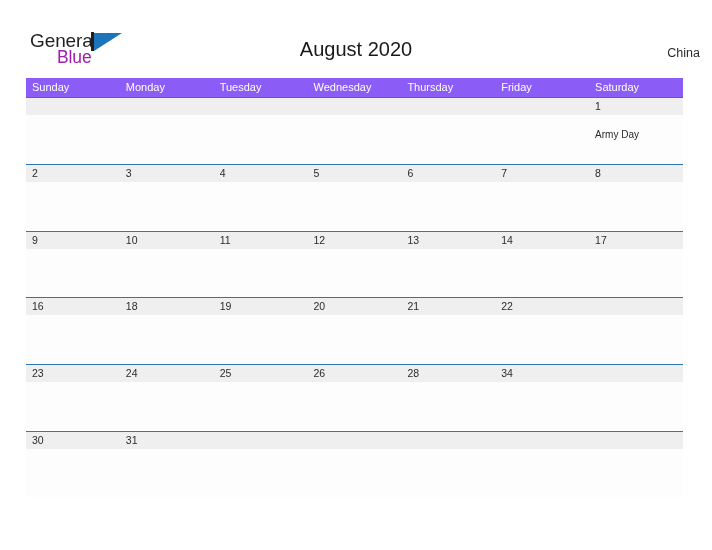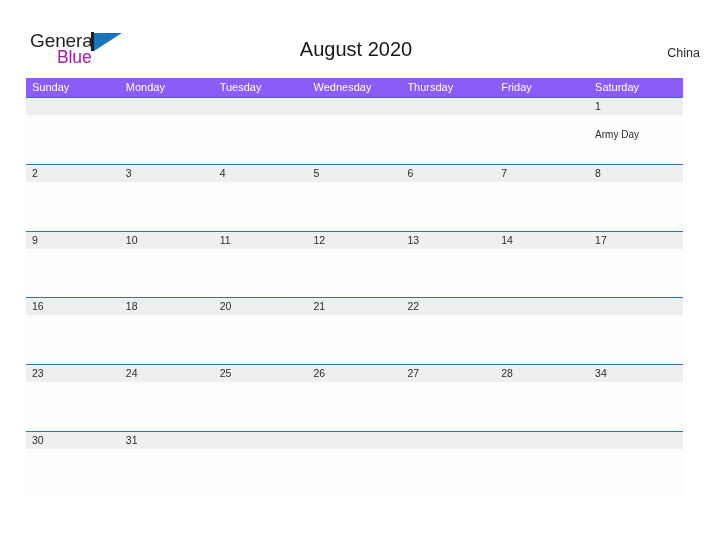--- a/index.html
+++ b/index.html
@@ -363,20 +363,23 @@
 
     <div class="week-row">
       <div class="date-band">
         <div class="day-cell">
             <span class="day-num">16</span>
           </div>
         <div class="day-cell">
             <span class="day-num">18</span>
           </div>
         <div class="day-cell">
+            <span class="day-num">19</span>
+          </div>
+        <div class="day-cell">
             <span class="day-num">20</span>
           </div>
         <div class="day-cell">
             <span class="day-num">21</span>
           </div>
         <div class="day-cell">
             <span class="day-num">22</span>
           </div>
       </div>
       <div class="event-band">
@@ -412,23 +415,20 @@
         <div class="day-cell">
             <span class="day-num">24</span>
           </div>
         <div class="day-cell">
             <span class="day-num">25</span>
           </div>
         <div class="day-cell">
             <span class="day-num">26</span>
           </div>
         <div class="day-cell">
-            <span class="day-num">27</span>
-          </div>
-        <div class="day-cell">
             <span class="day-num">28</span>
           </div>
         <div class="day-cell">
             <span class="day-num">34</span>
           </div>
       </div>
       <div class="event-band">
         <div class="event-cell">
             <div class="event-text"></div>
           </div>

